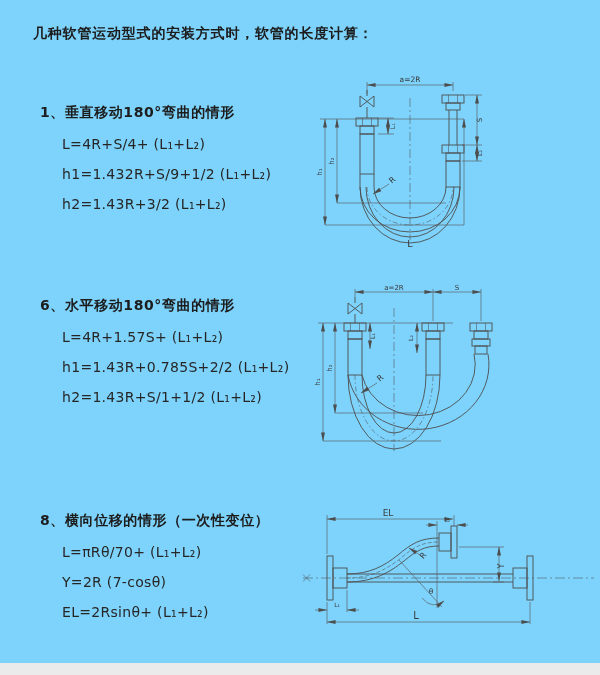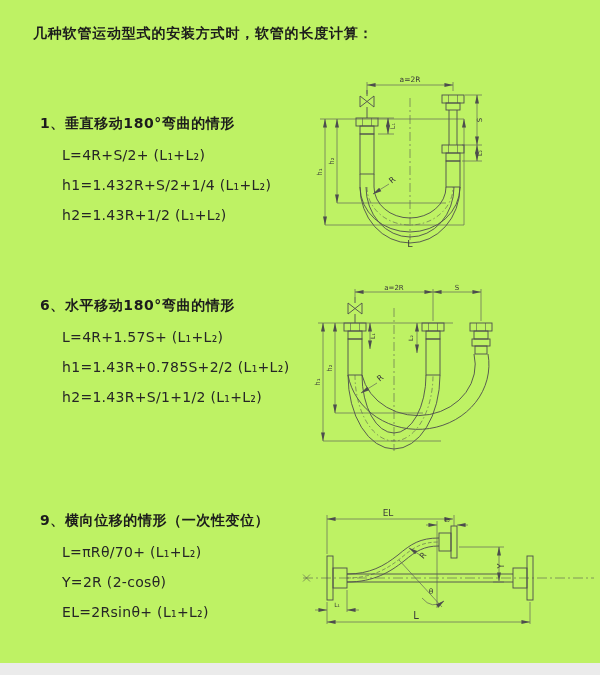--- a/index.html
+++ b/index.html
@@ -1,54 +1,54 @@
 <!DOCTYPE html>
 <html><head>
 <meta charset="utf-8">
 <style>
   html,body{margin:0;padding:0;background:#fff;}
-  .page{position:relative;width:600px;height:675px;background:#bef264;overflow:hidden;
+  .page{position:relative;width:600px;height:675px;background:#7dd3fc;overflow:hidden;
         font-family:"DejaVu Sans","Liberation Sans",sans-serif;color:#1c1c1c;}
   .title{position:absolute;left:33px;top:25px;font-size:14px;font-weight:600;letter-spacing:0.8px;white-space:nowrap;}
   .sec{position:absolute;left:40px;width:275px;}
   .sec .heading{font-size:14px;font-weight:600;letter-spacing:0.6px;line-height:18px;margin-bottom:8px;white-space:nowrap;}
   .sec .formula{font-size:14px;line-height:30px;height:30px;padding-left:22px;white-space:nowrap;color:#262626;letter-spacing:0.3px;}
   .diagram{position:absolute;}
   svg{font-family:"DejaVu Sans","Liberation Sans",sans-serif;}
   svg text{fill:#3a3a3a;}
   .geo{stroke:#4d4d4d;stroke-width:0.9;fill:none;}
   .geo2{stroke:#4d4d4d;stroke-width:0.55;fill:none;}
   .dim{stroke:#5a5a5a;stroke-width:0.65;fill:none;}
   .page-edge{position:absolute;left:0;bottom:0;width:600px;height:12px;background:#ebebeb;}
 </style>
 </head>
 <body>
 
 <div class="page">
 
   <div class="title">几种软管运动型式的安装方式时，软管的长度计算：</div>
 
-  <section class="sec" style="top:114px">
+  <section class="sec" style="top:103px">
     <div class="heading">1、垂直移动180°弯曲的情形</div>
-    <div class="formula">L=4R+S/2+ (L₁+L₂)</div>
-    <div class="formula">h1=1.432R+S/2+1/4 (L₁+L₂)</div>
-    <div class="formula">h2=1.43R+1/2 (L₁+L₂)</div>
+    <div class="formula">L=4R+S/4+ (L₁+L₂)</div>
+    <div class="formula">h1=1.432R+S/9+1/2 (L₁+L₂)</div>
+    <div class="formula">h2=1.43R+3/2 (L₁+L₂)</div>
   </section>
 
   <section class="sec" style="top:296px">
     <div class="heading">6、水平移动180°弯曲的情形</div>
     <div class="formula">L=4R+1.57S+ (L₁+L₂)</div>
     <div class="formula">h1=1.43R+0.785S+2/2 (L₁+L₂)</div>
     <div class="formula">h2=1.43R+S/1+1/2 (L₁+L₂)</div>
   </section>
 
   <section class="sec" style="top:511px">
-    <div class="heading">9、横向位移的情形（一次性变位）</div>
+    <div class="heading">8、横向位移的情形（一次性变位）</div>
     <div class="formula">L=πRθ/70+ (L₁+L₂)</div>
-    <div class="formula">Y=2R (2-cosθ)</div>
+    <div class="formula">Y=2R (7-cosθ)</div>
     <div class="formula">EL=2Rsinθ+ (L₁+L₂)</div>
   </section>
 
   <svg class="diagram" style="left:305px;top:70px" width="290" height="185" viewBox="0 0 290 185">
     <defs>
       <marker id="m1" viewBox="0 0 10 6" markerWidth="9" markerHeight="5.4" refX="9.5" refY="3" orient="auto-start-reverse" markerUnits="userSpaceOnUse">
         <path d="M0,0.8 L10,3 L0,5.2 Z" fill="#4d4d4d"></path>
       </marker>
       <pattern id="p1" width="3.5" height="3.5" patternUnits="userSpaceOnUse">
         <path d="M0,3.5 L3.5,0 M0,0 L3.5,3.5" stroke="#8a8a8a" stroke-width="0.5"></path>

